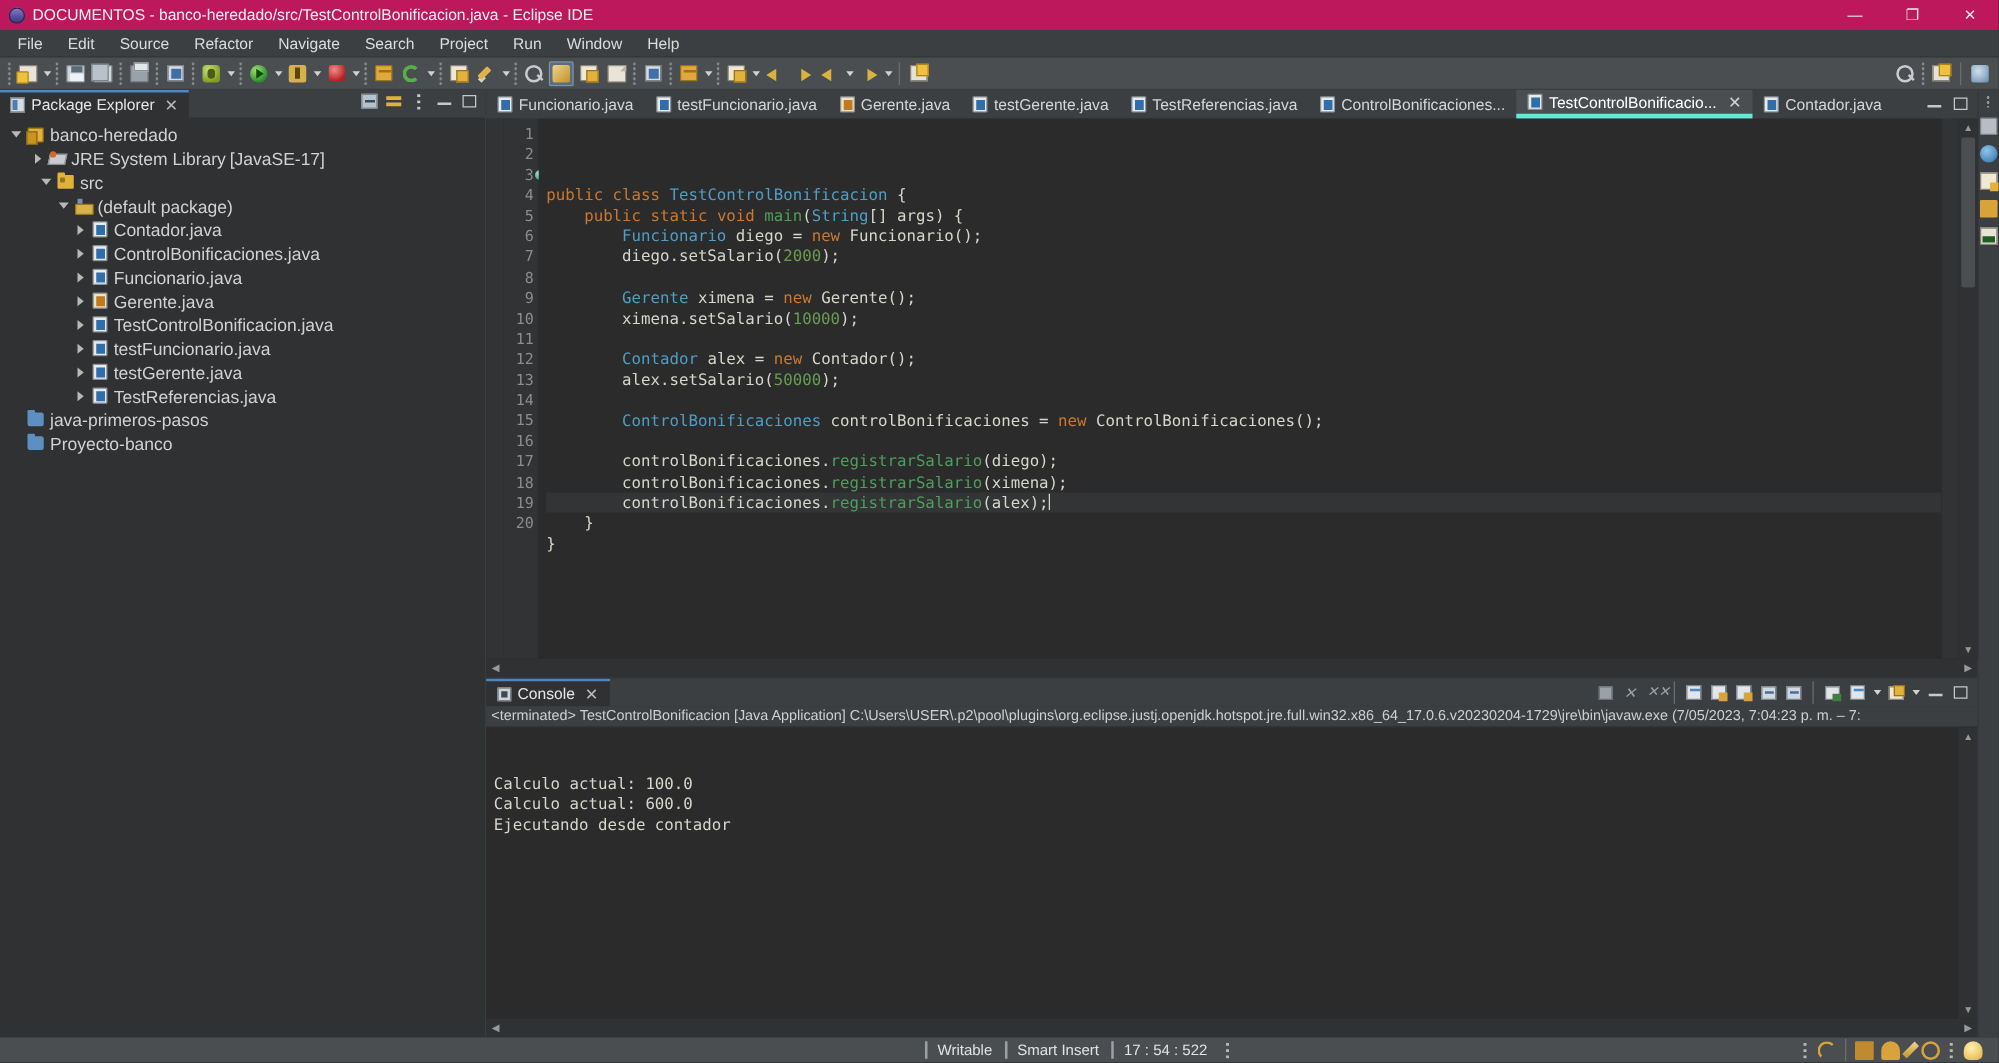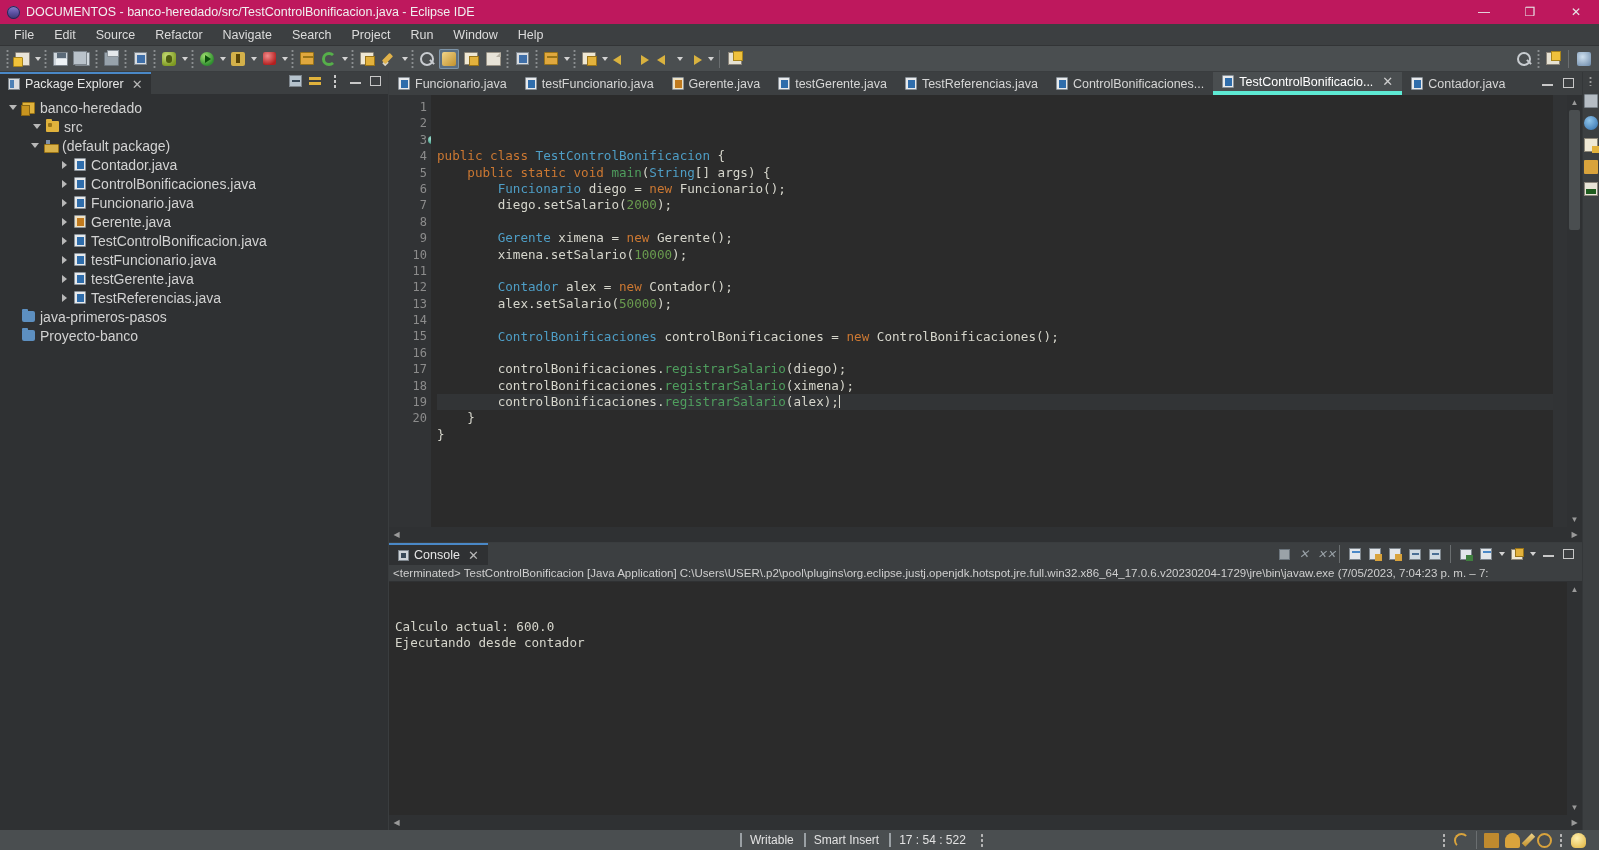--- a/index.html
+++ b/index.html
@@ -439,28 +439,36 @@
       <div class="tree">
 
         <div id="tree-rows">
             <div class="trow" style="padding-left: 6px;">
               <span class="twist open"></span>
               <span class="tico">
                 <span class="i-proj"></span>
               </span>
               <span class="tlabel">banco-heredado</span>
             </div>
+            <div class="trow" style="padding-left: 23px;">
+              <span class="twist closed"></span>
+              <span class="tico">
+                <span class="i-jre"></span>
+              </span>
+              <span class="tlabel">JRE System Library</span>
+              <span class="tlabel dim">[JavaSE-17]</span>
+            </div>
             <div class="trow" style="padding-left: 30px;">
               <span class="twist open"></span>
               <span class="tico">
                 <span class="i-src"></span>
               </span>
               <span class="tlabel">src</span>
             </div>
-            <div class="trow" style="padding-left: 28px;">
+            <div class="trow" style="padding-left: 44px;">
               <span class="twist open"></span>
               <span class="tico">
                 <span class="i-pkg"></span>
               </span>
               <span class="tlabel">(default package)</span>
             </div>
             <div class="trow" style="padding-left: 57px;">
               <span class="twist closed"></span>
               <span class="tico">
                 <span class="i-java cls"></span>
@@ -680,21 +688,21 @@
             <div class="ct">
                 <i class="ico maxw"></i>
               </div>
           </div>
         </div>
 
         <div class="cstatus">&lt;terminated&gt; TestControlBonificacion [Java Application] C:\Users\USER\.p2\pool\plugins\org.eclipse.justj.openjdk.hotspot.jre.full.win32.x86_64_17.0.6.v20230204-1729\jre\bin\javaw.exe  (7/05/2023, 7:04:23 p. m. – 7:</div>
 
         <div class="cbody">
           <div class="cout">
-            <div id="console-lines"><div>Calculo actual: 600.0</div><div>Ejecutando desde contador</div></div>
+            <div id="console-lines"><div>Calculo actual: 100.0</div><div>Calculo actual: 600.0</div><div>Ejecutando desde contador</div></div>
           </div>
           <div class="vscroll">
             <div class="arr">▲</div>
             <div class="track"></div>
             <div class="arr">▼</div>
           </div>
         </div>
 
         <div class="chscroll">
           <div class="arr" style="width:15px;text-align:center;color:#9a9a9a;font-size:8px;">◀</div>

